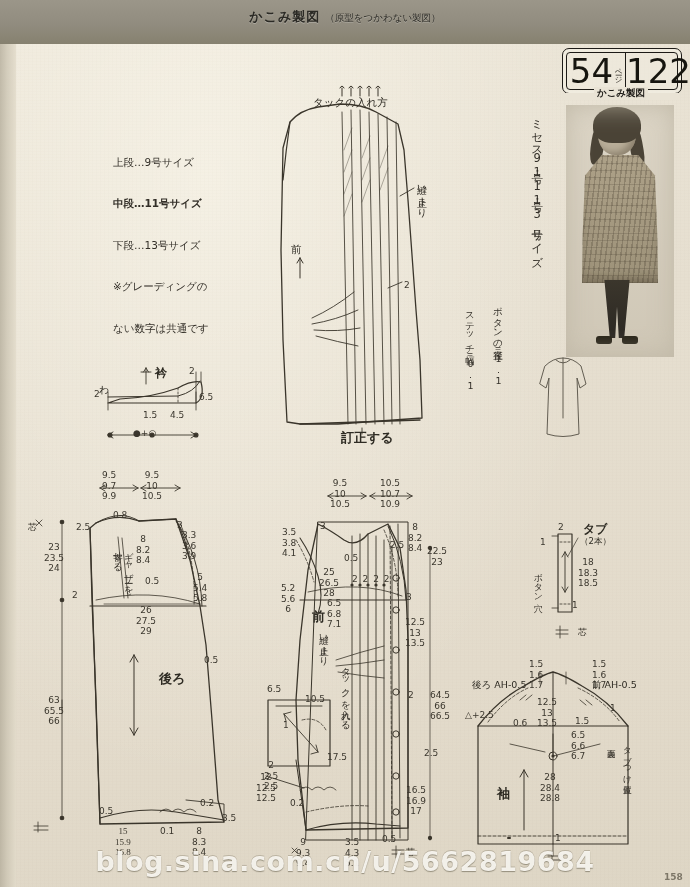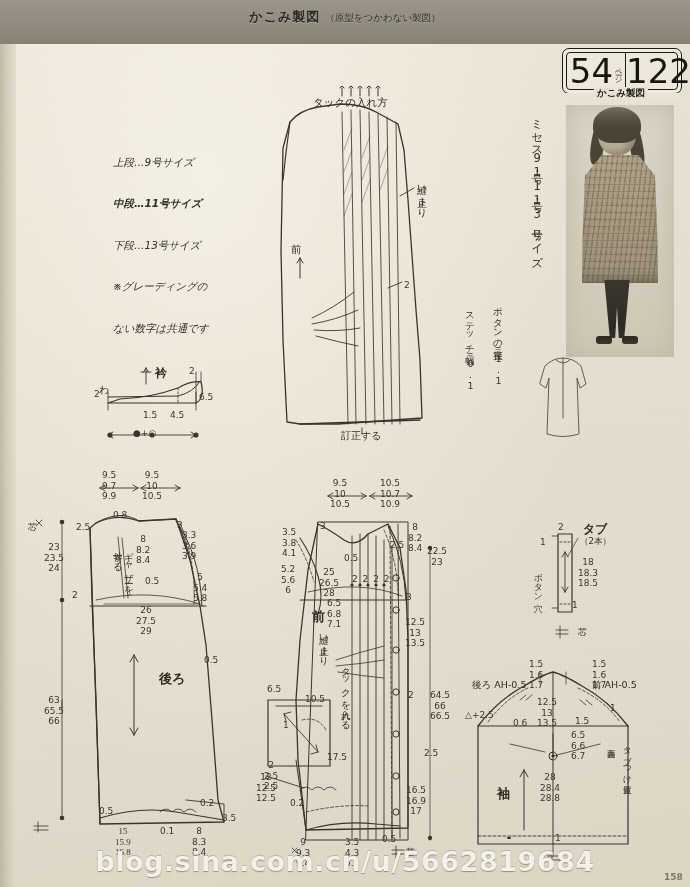--- a/index.html
+++ b/index.html
@@ -48,21 +48,21 @@
   .badge-num{font-size:34px;font-weight:normal;line-height:1;color:#16150f;font-family:"DejaVu Sans",sans-serif;}
   .badge-ja{font-size:7.5px;line-height:8px;margin-left:1px;letter-spacing:-.5px;writing-mode:vertical-rl;}
   .badge-right{flex:1;display:flex;align-items:center;justify-content:flex-start;}
   .badge-cap{
     position:absolute;left:562px;top:87px;width:118px;text-align:center;
     font-size:9.5px;font-weight:bold;color:#1d1b17;
     background:linear-gradient(180deg,rgba(0,0,0,0) 45%, rgba(233,227,213,1) 45%);
   }
   .badge-cap span{background:#e9e3d5;padding:0 3px;}
   
-  .t{position:absolute;white-space:pre;line-height:1.32;font-style:italic;}
+  .t{position:absolute;white-space:pre;line-height:1.32;}
   .n{position:absolute;white-space:pre;font-size:9px;line-height:10.5px;color:#3a362d;text-align:center;}
   .lab{position:absolute;font-size:10px;color:#2e2b23;white-space:pre;}
   .vt{position:absolute;writing-mode:vertical-rl;text-orientation:upright;white-space:pre;line-height:1.15;}
   
   svg.draw{position:absolute;left:0;top:0;width:690px;height:887px;pointer-events:none;}
   
   .photo{
     position:absolute;left:566px;top:105px;width:108px;height:252px;
     background:linear-gradient(180deg,#dcd5c6,#cfc7b6);
   }
@@ -147,21 +147,21 @@
     <div>※グレーディングの</div>
     <div>ない数字は共通です</div>
   </div>
 
   <div class="vt" style="left:530px;top:112px;font-size:11.5px;">ミセス9号・11号・13号サイズ</div>
   <div class="vt" style="left:492px;top:300px;font-size:9.5px;">ボタンの直径＝1.1</div>
   <div class="vt" style="left:464px;top:305px;font-size:9.5px;">ステッチ幅＝0.1</div>
   <div class="vt" style="left:416px;top:178px;font-size:10px;">縫い止まり</div>
 
   <div class="lab" style="left:313px;top:64px;font-size:10.5px;margin-top:32px;">タックの入れ方</div>
-  <div class="lab" style="left:341px;top:429px;font-size:10px;">訂正する</div>
+  <div class="lab" style="left:341px;top:429px;font-size:13px;font-weight:bold;">訂正する</div>
   <div class="lab" style="left:291px;top:243px;font-size:10.5px;">前</div>
 
   <div class="lab" style="left:155px;top:365px;font-size:12px;font-weight:bold;">衿</div>
   <div class="lab" style="left:99px;top:383px;font-size:10px;">わ</div>
   <div class="n" style="left:189px;top:366px;">2</div>
   <div class="n" style="left:199px;top:392px;">6.5</div>
   <div class="n" style="left:143px;top:410px;">1.5</div>
   <div class="n" style="left:170px;top:410px;">4.5</div>
   <div class="n" style="left:94px;top:389px;">2</div>
   <div class="n" style="left:133px;top:428px;font-size:9px;">●+○</div>
@@ -213,21 +213,21 @@
 
   <div class="n" style="left:330px;top:478px;">9.5
 10
 10.5</div>
   <div class="n" style="left:380px;top:478px;">10.5
 10.7
 10.9</div>
   <div class="n" style="left:282px;top:527px;">3.5
 3.8
 4.1</div>
-  <div class="n" style="left:281px;top:564px;">5.2
+  <div class="n" style="left:281px;top:583px;">5.2
 5.6
 6</div>
   <div class="n" style="left:320px;top:521px;">3</div>
   <div class="n" style="left:408px;top:522px;">8
 8.2
 8.4</div>
   <div class="n" style="left:344px;top:553px;">0.5</div>
   <div class="n" style="left:319px;top:567px;">25
 26.5
 28</div>

